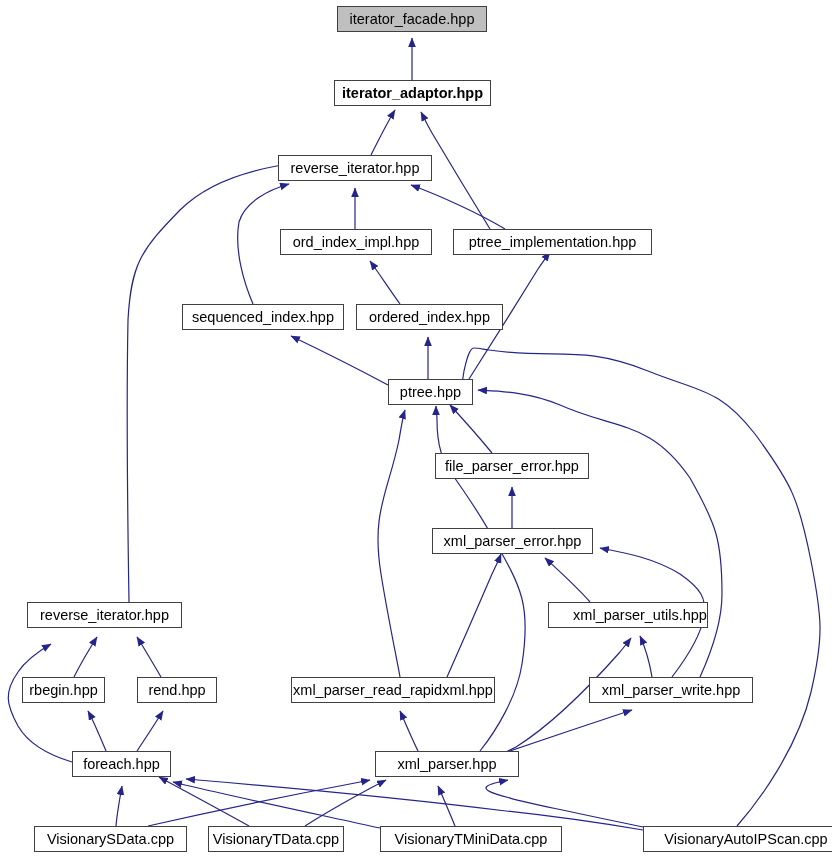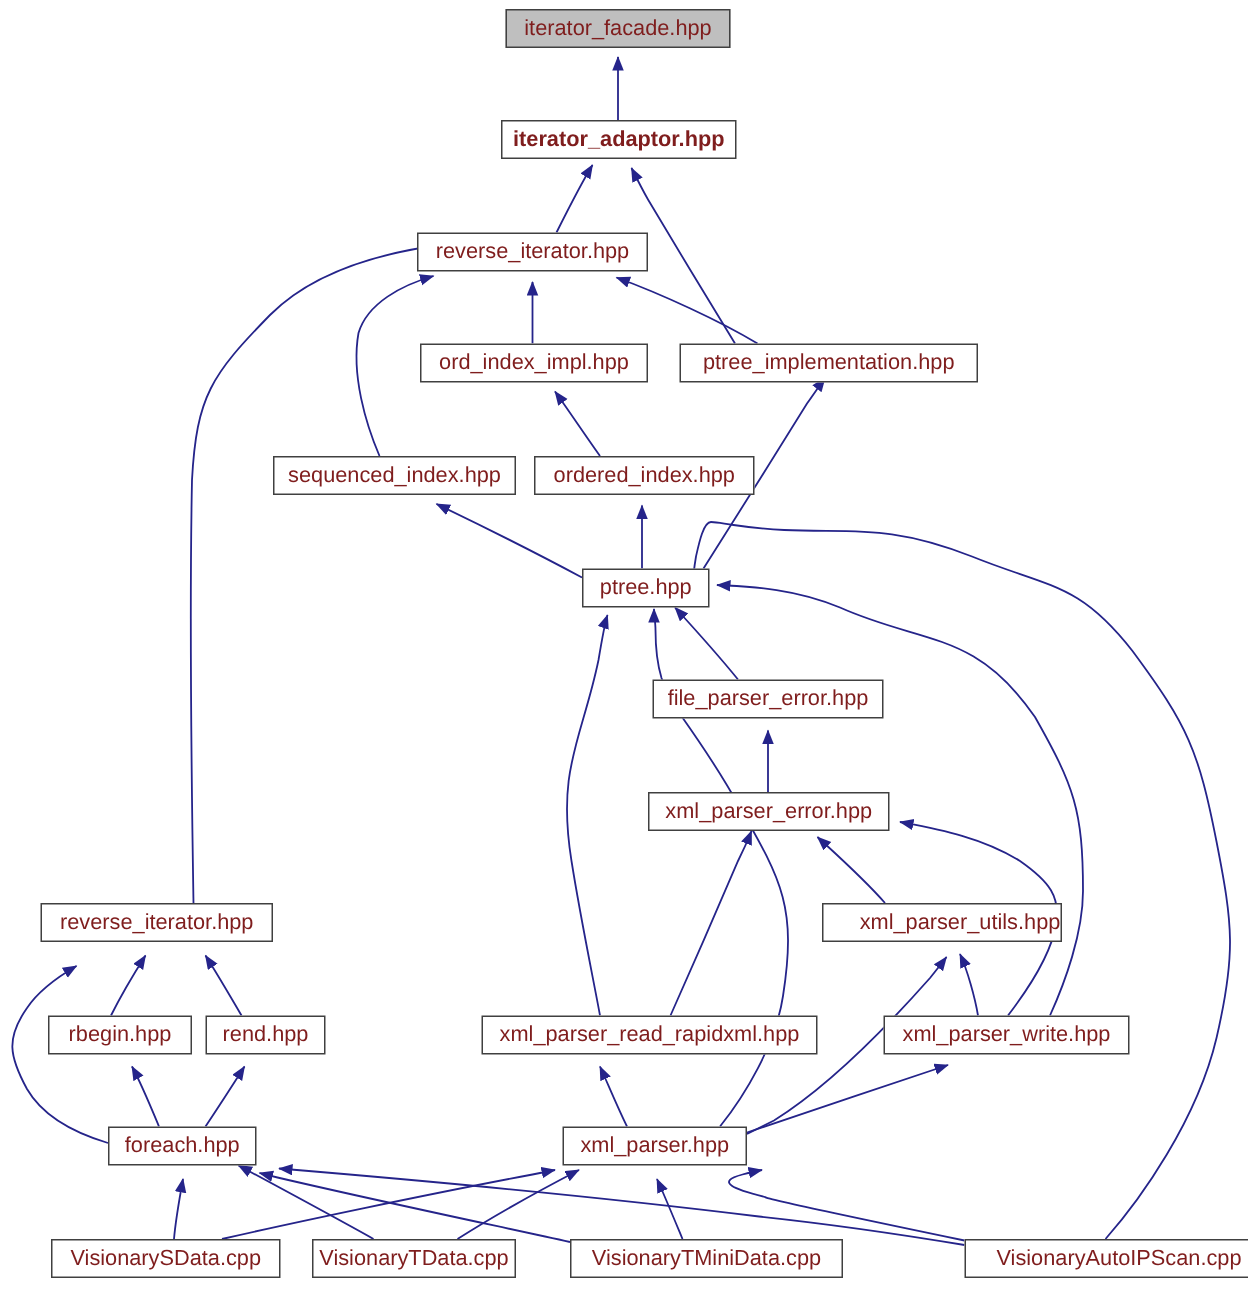--- a/index.html
+++ b/index.html
@@ -21,21 +21,21 @@
     top: 0;
     width: 832px;
     height: 859px;
     pointer-events: none;
   }
   .node {
     position: absolute;
     box-sizing: border-box;
     border: 1px solid #404040;
     background: #ffffff;
-    color: #7f1d1d;
+    color: #000000;
     font-size: 14.5px;
     line-height: 24px;
     height: 26px;
     text-align: center;
     white-space: nowrap;
     overflow: hidden;
     cursor: pointer;
   }
   .node.current {
     background: #bfbfbf;
@@ -128,36 +128,36 @@
       </div>
       <div class="node" style="left: 432px; top: 528px; width: 161px;">
         <span class="node-label">xml_parser_error.hpp</span>
       </div>
       <div class="node" style="left: 548px; top: 602px; width: 160px; padding-left: 24px;">
         <span class="node-label">xml_parser_utils.hpp</span>
       </div>
       <div class="node" style="left: 27px; top: 602px; width: 155px;">
         <span class="node-label">reverse_iterator.hpp</span>
       </div>
-      <div class="node" style="left: 32px; top: 677px; width: 96px;">
+      <div class="node" style="left: 22px; top: 677px; width: 83px;">
         <span class="node-label">rbegin.hpp</span>
       </div>
       <div class="node" style="left: 137px; top: 677px; width: 80px;">
         <span class="node-label">rend.hpp</span>
       </div>
-      <div class="node" style="left: 291px; top: 677px; width: 224px; margin-left: 30px;">
+      <div class="node" style="left: 291px; top: 677px; width: 204px;">
         <span class="node-label">xml_parser_read_rapidxml.hpp</span>
       </div>
       <div class="node" style="left: 589px; top: 677px; width: 164px;">
         <span class="node-label">xml_parser_write.hpp</span>
       </div>
       <div class="node" style="left: 72px; top: 751px; width: 99px;">
         <span class="node-label">foreach.hpp</span>
       </div>
-      <div class="node" style="left: 375px; top: 751px; width: 123px;">
+      <div class="node" style="left: 375px; top: 751px; width: 144px;">
         <span class="node-label">xml_parser.hpp</span>
       </div>
       <div class="node" style="left: 34px; top: 826px; width: 153px;">
         <span class="node-label">VisionarySData.cpp</span>
       </div>
       <div class="node" style="left: 208px; top: 826px; width: 136px;">
         <span class="node-label">VisionaryTData.cpp</span>
       </div>
       <div class="node" style="left: 380px; top: 826px; width: 182px;">
         <span class="node-label">VisionaryTMiniData.cpp</span>

